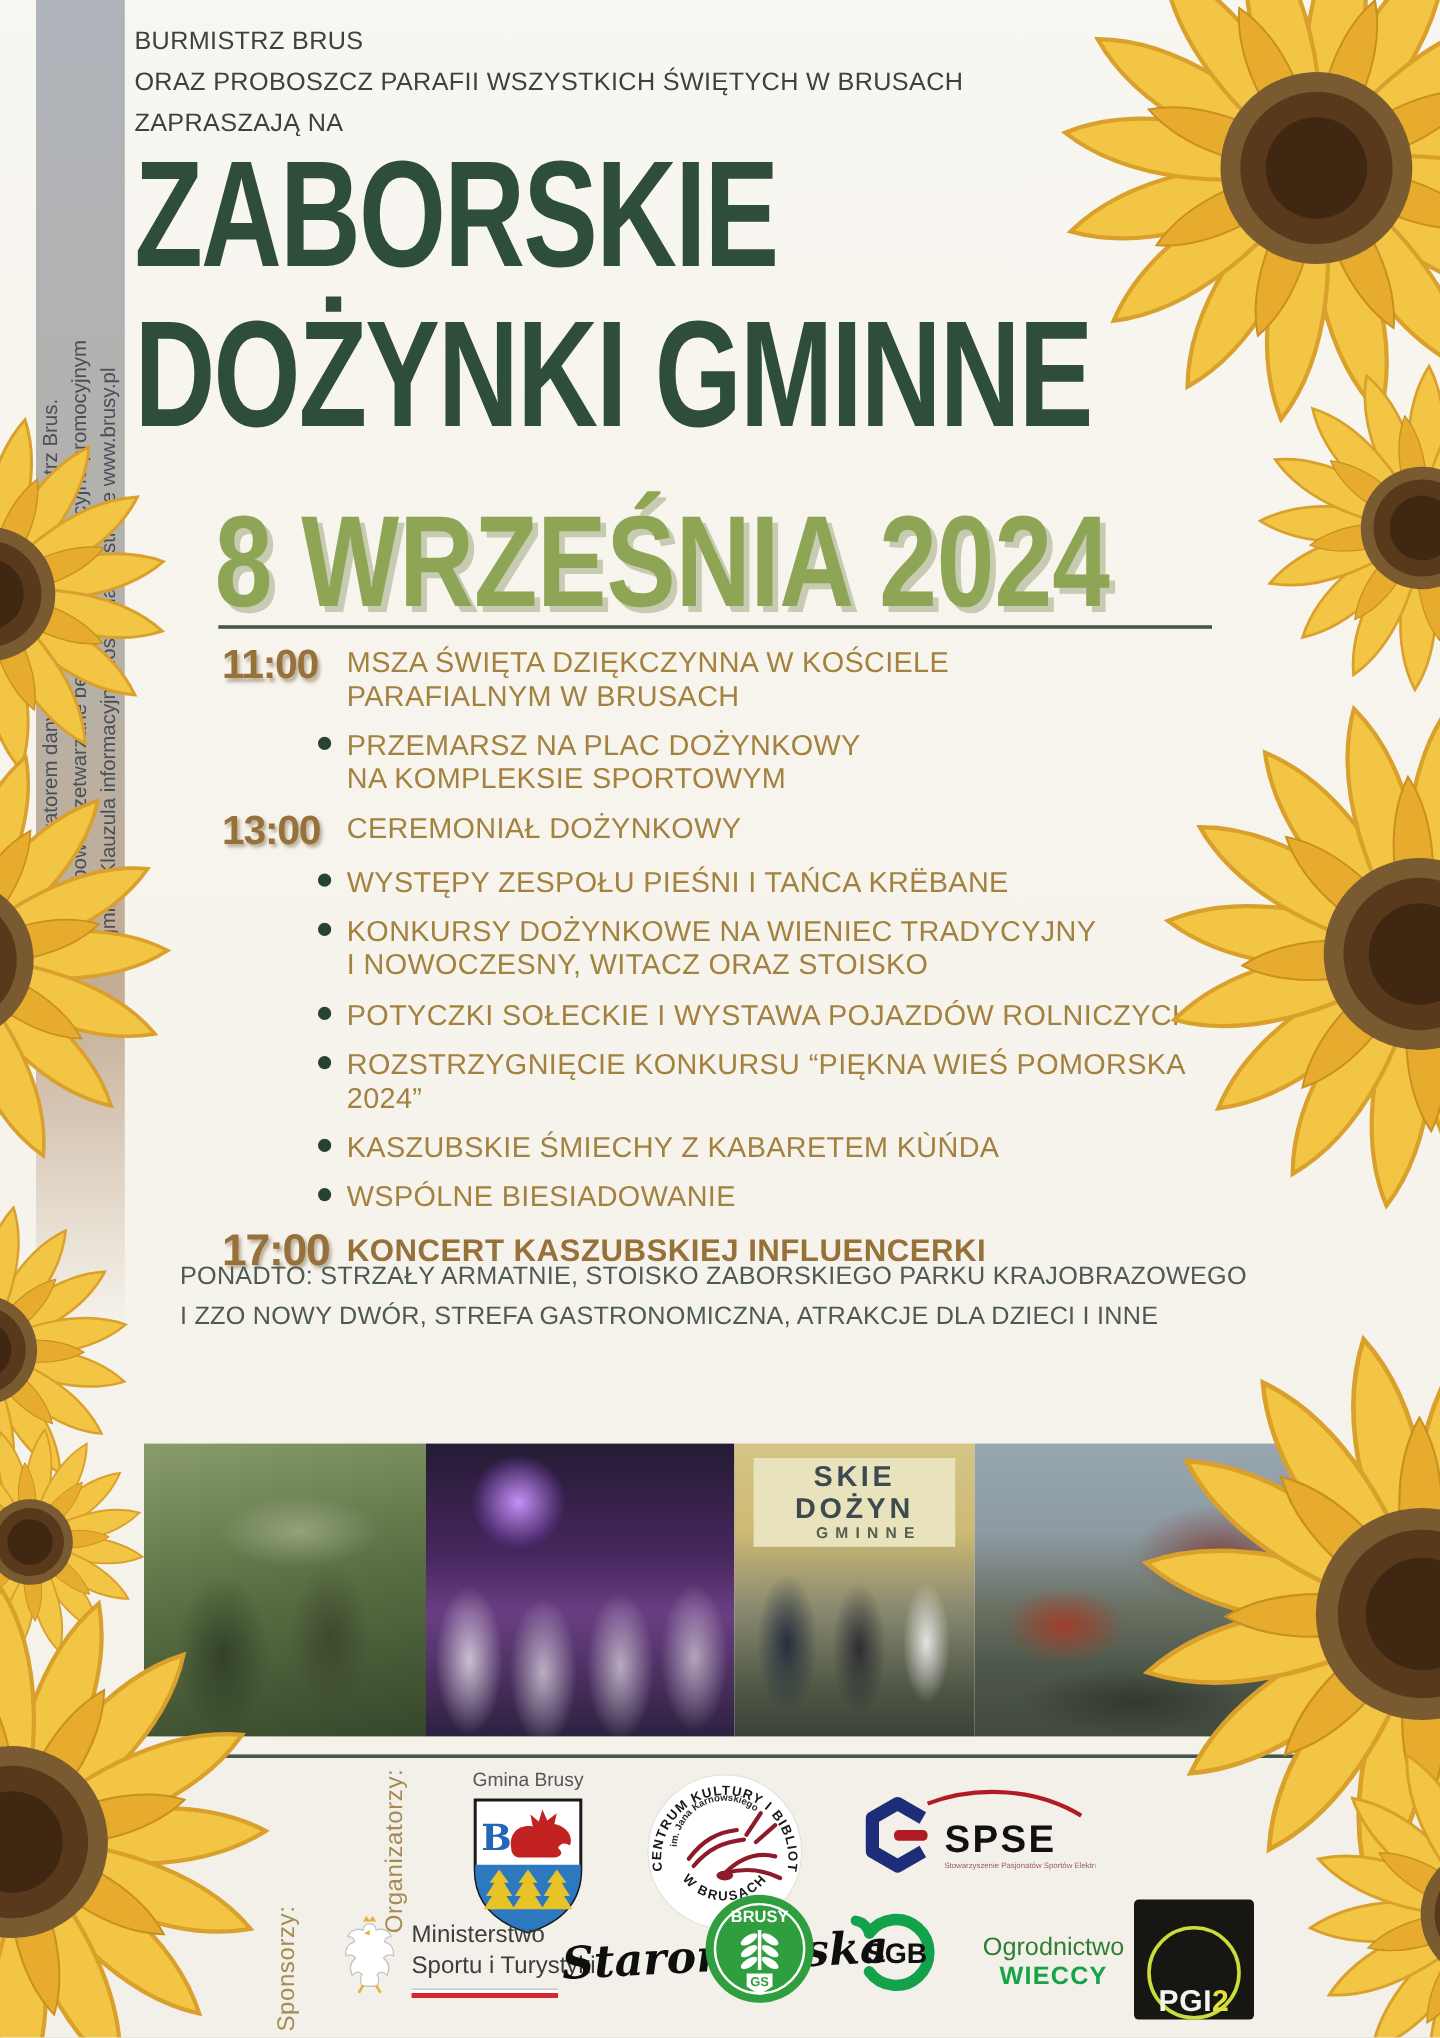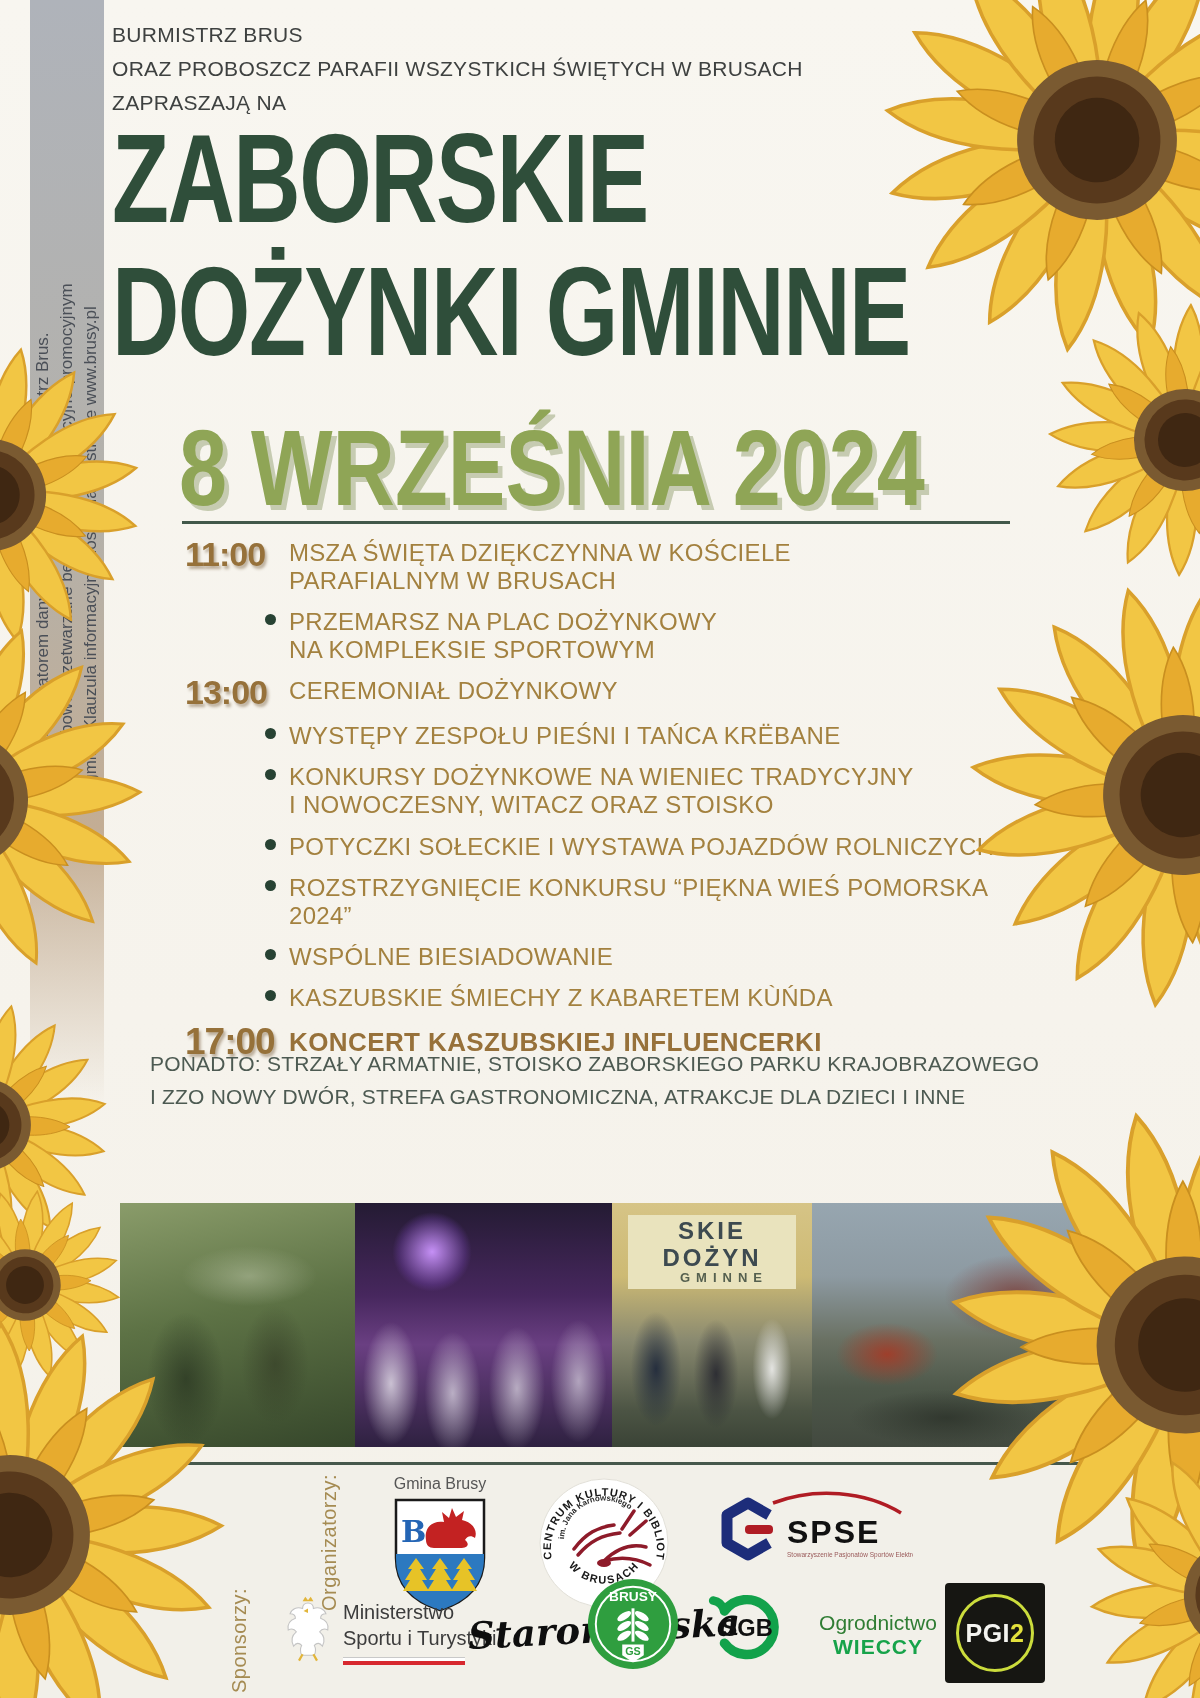--- a/index.html
+++ b/index.html
@@ -86,21 +86,21 @@
   .flagbar{margin-top:6px;width:122px;height:8px;
     background:linear-gradient(180deg,#c9c9c9 0 18%,#ffffff 18% 52%,#d7282f 52% 100%);}
   .staromiejska{position:absolute;left:468px;top:142px;font-family:"DejaVu Serif",serif;
     font-style:italic;font-weight:bold;font-size:37px;color:#0e0e0e;transform:rotate(-3deg);white-space:nowrap;}
   .gslogo{position:absolute;left:586px;top:112px;}
   .sgb{position:absolute;left:698px;top:128px;}
   .wieccy{position:absolute;left:812px;top:146px;width:132px;text-align:center;line-height:1.15;}
   .wieccy .w1{font-size:21px;color:#2f7d33;display:block;}
   .wieccy .w2{font-size:21px;font-weight:800;color:#17a34a;letter-spacing:1px;display:block;}
   .pgi2{position:absolute;left:945px;top:118px;width:100px;height:100px;background:#161612;border-radius:4px;
-    display:flex;align-items:center;justify-content:center;}
+    display:flex;align-items:flex-end;justify-content:center;}
   .pgi2 .ring{position:absolute;width:72px;height:72px;border:3px solid #cbdc3c;border-radius:50%;}
   .pgi2 .t{position:relative;font-size:25px;font-weight:800;color:#f4f4f0;letter-spacing:.5px;}
   .pgi2 .t .two{color:#e3e13c;}
   
   .sf{position:absolute;z-index:3;pointer-events:none;}
   .hiddendefs{position:absolute;width:0;height:0;}
 </style>
 </head>
 <body>
 
@@ -237,27 +237,27 @@
     <div class="srow">
       <div class="cell-l">
           <span class="dot"></span>
         </div>
       <div class="stext">ROZSTRZYGNIĘCIE KONKURSU “PIĘKNA WIEŚ POMORSKA 2024”</div>
     </div>
     <div class="srow">
       <div class="cell-l">
           <span class="dot"></span>
         </div>
+      <div class="stext">KASZUBSKIE ŚMIECHY Z KABARETEM KÙŃDA</div>
+    </div>
+    <div class="srow">
+      <div class="cell-l">
+          <span class="dot"></span>
+        </div>
       <div class="stext">WSPÓLNE BIESIADOWANIE</div>
-    </div>
-    <div class="srow">
-      <div class="cell-l">
-          <span class="dot"></span>
-        </div>
-      <div class="stext">KASZUBSKIE ŚMIECHY Z KABARETEM KÙŃDA</div>
     </div>
     <div class="srow row17">
       <div class="cell-l"><span class="time">17:00</span></div>
       <div class="stext">KONCERT KASZUBSKIEJ INFLUENCERKI</div>
     </div>
   </div>
 
   <div class="ponadto">PONADTO: STRZAŁY ARMATNIE, STOISKO ZABORSKIEGO PARKU KRAJOBRAZOWEGO
 I ZZO NOWY DWÓR, STREFA GASTRONOMICZNA, ATRAKCJE DLA DZIECI I INNE</div>
 

